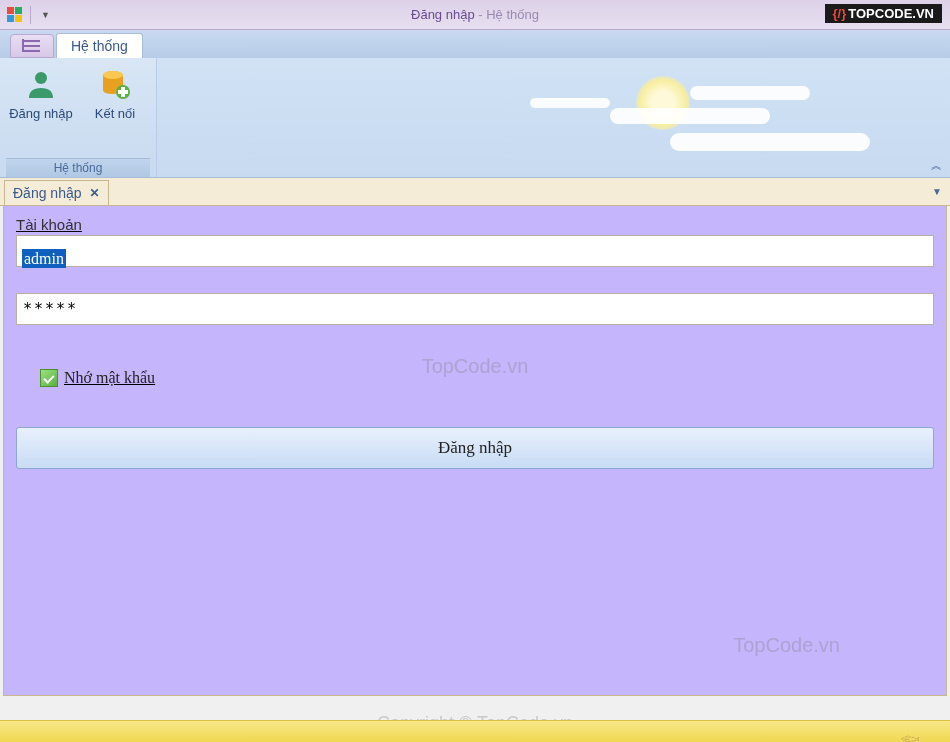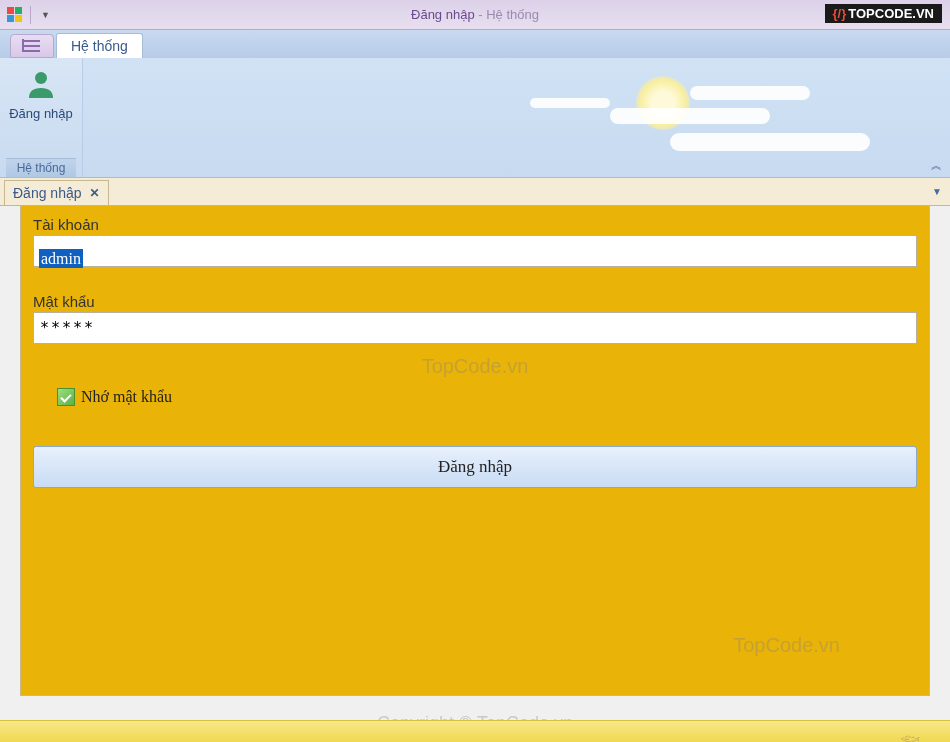--- a/index.html
+++ b/index.html
@@ -149,27 +149,28 @@
   font-size: 14px;
   color: #3a5a8a;
   display:flex; align-items:center; gap:8px;
 }
 .content-tab .close { color:#3a5a8a; font-size:12px; cursor:pointer; font-weight:bold; }
 .content-dropdown {
   position:absolute; right:8px; top:8px;
   color:#4a6a9a; font-size:10px; cursor:pointer;
 }
 .content-body {
-  background: #eab308;
+  background: #c4b5fd;
   padding: 10px 12px;
   height: 490px;
   border: 1px solid #c8b890;
   border-top:none;
-  margin: 0 20px;
+  margin: 0 3px;
   position:relative;
+  text-decoration:underline;
 }
 .field-label {
   font-size: 15px;
   color: #333;
   margin-bottom: 2px;
 }
 .text-input {
   width: 100%;
   height: 32px;
   border: 1px solid #b8b0a0;
@@ -281,20 +282,33 @@
     <div class="group-buttons">
       <div class="ribbon-btn">
         <div class="icon">
           <svg width="32" height="32" viewBox="0 0 32 32">
             <circle cx="16" cy="10" r="6" fill="#3a9a6a"></circle>
             <path d="M4 30 Q4 20 16 20 Q28 20 28 30 Z" fill="#3a9a6a"></path>
           </svg>
         </div>
         <div class="label">Đăng nhập</div>
       </div>
+      <div class="ribbon-btn">
+        <div class="icon">
+          <svg width="32" height="32" viewBox="0 0 32 32">
+            <ellipse cx="14" cy="7" rx="10" ry="4" fill="#f0b030"></ellipse>
+            <path d="M4 7 L4 22 Q4 26 14 26 Q24 26 24 22 L24 7" fill="#e8a020"></path>
+            <ellipse cx="14" cy="7" rx="10" ry="4" fill="#f8c850"></ellipse>
+            <circle cx="24" cy="24" r="7" fill="#5ab040"></circle>
+            <rect x="22" y="19" width="4" height="10" fill="#fff"></rect>
+            <rect x="19" y="22" width="10" height="4" fill="#fff"></rect>
+          </svg>
+        </div>
+        <div class="label">Kết nối</div>
+      </div>
     </div>
     <div class="group-label">Hệ thống</div>
   </div>
   <div class="ribbon-sky">
     <div class="sun"></div>
     <div class="cloud c1"></div>
     <div class="cloud c2"></div>
     <div class="cloud c3"></div>
     <div class="cloud c4"></div>
     <div class="ribbon-collapse">︽</div>
@@ -310,21 +324,20 @@
 </div>
 
 <div class="content-body">
 
   <div class="field-label">Tài khoản</div>
   <div class="input-wrapper">
     <input class="text-input" type="text" value="" style="">
     <div class="input-overlay"><span class="selected-highlight">admin</span></div>
   </div>
 
-  <div class="field-label">Mật khẩu</div>
   <input class="text-input" type="text" style="font-family: monospace; letter-spacing: 2px;" value="*****">
 
   <div class="checkbox-row">
     <div class="cb-icon"></div>
     <div class="cb-label">Nhớ mật khẩu</div>
   </div>
 
   <button class="login-button">Đăng nhập</button>
 
 </div>

